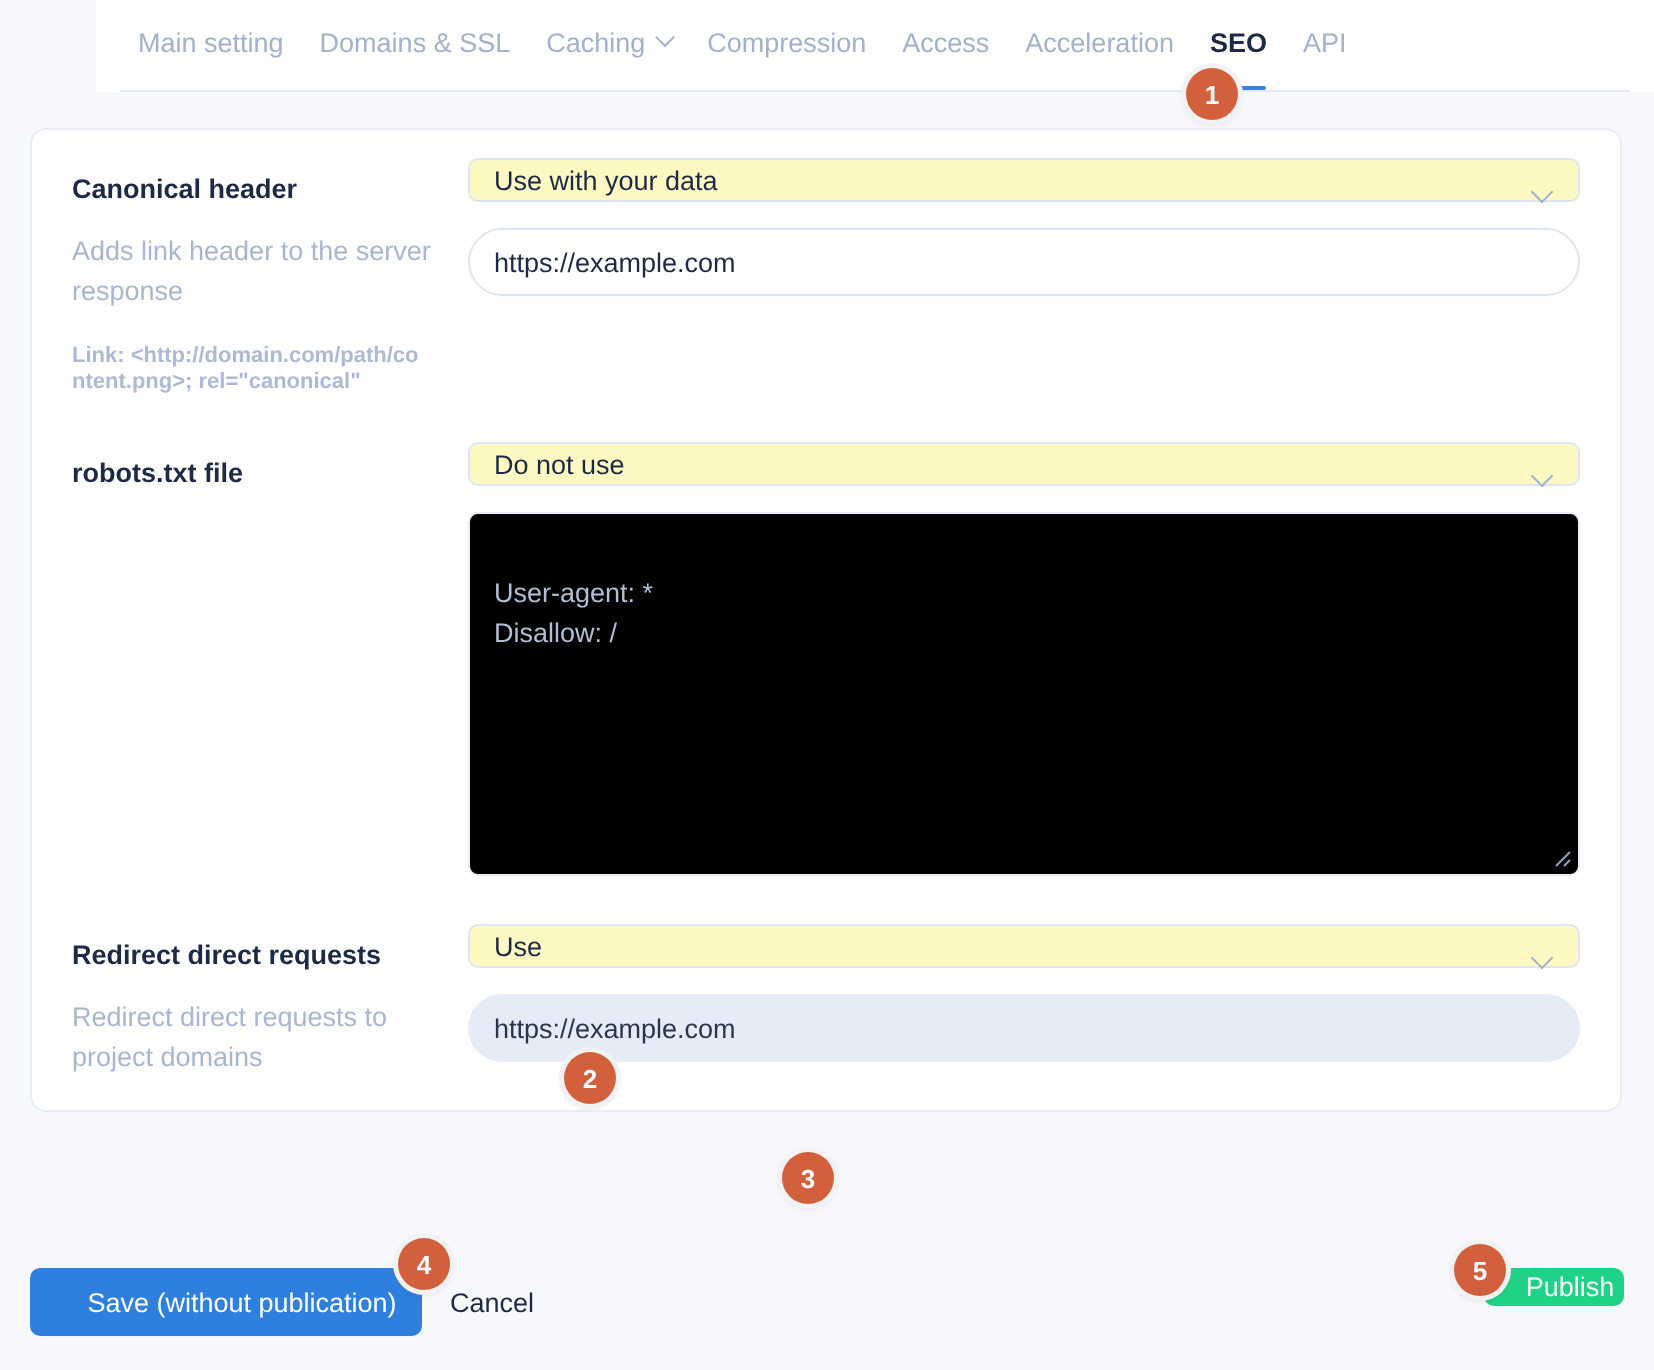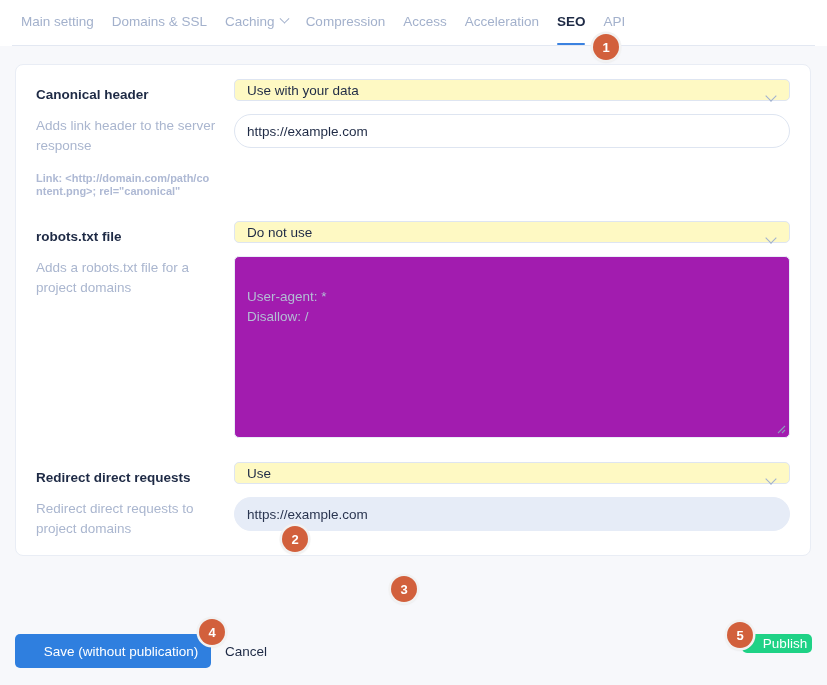--- a/index.html
+++ b/index.html
@@ -12,20 +12,21 @@
   }
 
   
   .tabbar {
     position: relative;
     height: 46px;
     padding: 0 12px;
     display: flex;
     align-items: flex-start;
     background: #ffffff;
+    margin-left: 48px;
   }
   .tabbar-underline {
     position: absolute;
     left: 12px; right: 12px; top: 45px;
     height: 1px;
     background: #e3e8f2;
   }
   .tab {
     position: relative;
     display: flex;
@@ -130,21 +131,21 @@
     color: #1e2a45;
   }
   .input.muted {
     background: #e6ecf7;
     border-color: #e6ecf7;
     color: #2a3550;
   }
   .textarea {
     position: relative;
     height: 182px;
-    background: #a21caf;
+    background: #000000;
     border: 1px solid #e9eef7;
     border-radius: 5px;
     padding: 10px 12px;
     font-size: 13.5px;
     color: #b3bed4;
     line-height: 20px;
     white-space: pre-line;
   }
   .resize-grip {
     position: absolute;
@@ -260,21 +261,20 @@
         <span>https://example.com</span>
       </div>
     </div>
   </div>
 
   <div class="sec-gap"></div>
 
   <div class="row">
     <div class="row-label">
       <div class="lbl-title">robots.txt file</div>
-      <div class="lbl-desc">Adds a robots.txt file for a project domains</div>
     </div>
     <div class="row-ctl">
       <div class="select">
         <span>Do not use</span>
         <span class="arrow"></span>
       </div>
       <div class="gap-8"></div>
       <div class="textarea">
         <span>User-agent: *
 Disallow: /</span>

